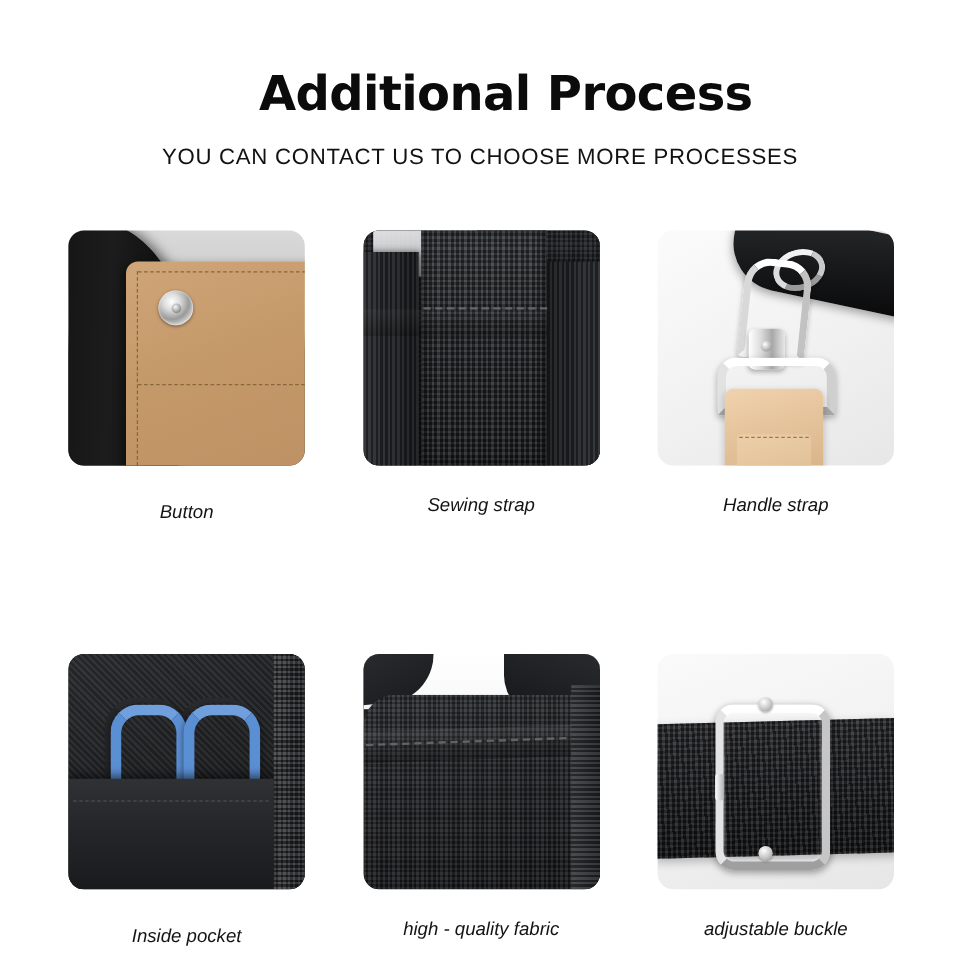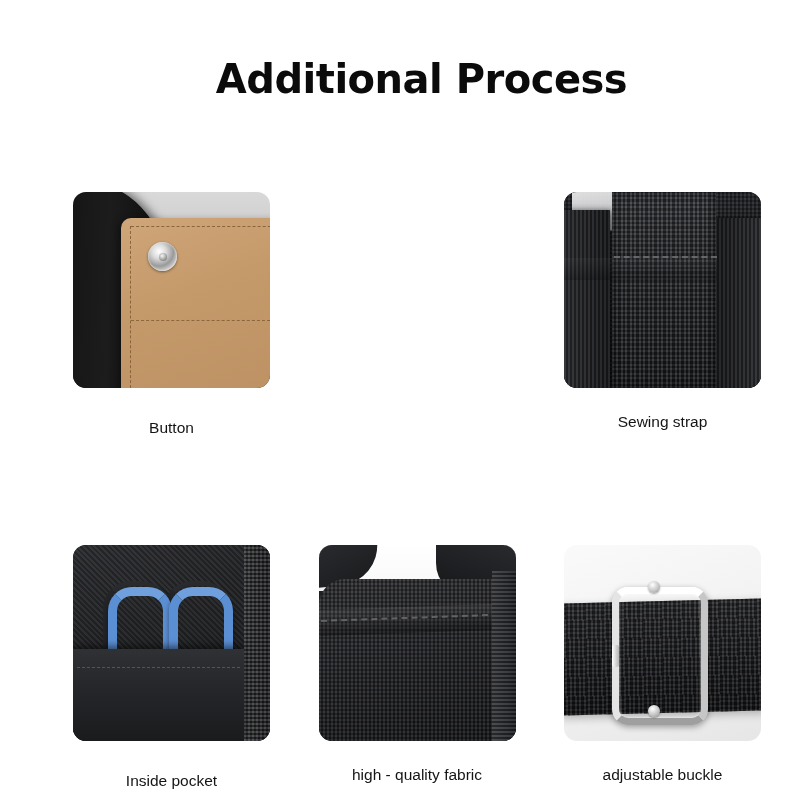--- a/index.html
+++ b/index.html
@@ -47,23 +47,24 @@
     line-height: 24px;
     letter-spacing: 0.6px;
     font-weight: 400;
     color: #121212;
     font-family: "Liberation Sans", sans-serif;
   }
 
   
   .grid {
     position: absolute;
-    left: 73px;
+    left: 57px;
     top: 192px;
     width: 688px;
+    font-style: italic;
   }
   .grid-row {
     display: flex;
     justify-content: space-between;
     width: 688px;
   }
   .grid-row.row-2 { margin-top: 107px; }
 
   .cell {
     width: 197px;
@@ -438,20 +439,21 @@
     border-radius: 2px;
   }
 </style>
 </head>
 <body>
 
 <div class="page">
 
   <div class="header">
     <h1 class="page-title">Additional Process</h1>
+    <p class="page-subtitle">YOU CAN CONTACT US TO CHOOSE MORE PROCESSES</p>
   </div>
 
   <div class="grid">
 
     <div class="grid-row row-1">
 
       <div class="cell">
         <div class="thumb t1">
           <div class="t1-strap"></div>
           <div class="t1-leather"></div>
@@ -467,20 +469,34 @@
           <div class="t2-notch"></div>
           <div class="t2-sideL"></div>
           <div class="t2-sideR"></div>
           <div class="t2-webbing"></div>
           <div class="t2-flap"></div>
           <div class="t2-stitch"></div>
         </div>
         <div class="caption high">Sewing strap</div>
       </div>
 
+      <div class="cell">
+        <div class="thumb t3">
+          <div class="t3-strap"></div>
+          <div class="t3-ring"></div>
+          <div class="t3-hook"></div>
+          <div class="t3-hook-body"></div>
+          <div class="t3-screw"></div>
+          <div class="t3-dring"></div>
+          <div class="t3-tab"></div>
+          <div class="t3-tab-patch"></div>
+          <div class="t3-tab-stitch"></div>
+        </div>
+        <div class="caption high">Handle strap</div>
+      </div>
 
     </div>
 
     <div class="grid-row row-2">
 
       <div class="cell">
         <div class="thumb t4">
           <div class="t4-bg"></div>
           <div class="t4-edge"></div>
           <div class="t4-clip-sheathL"></div>

